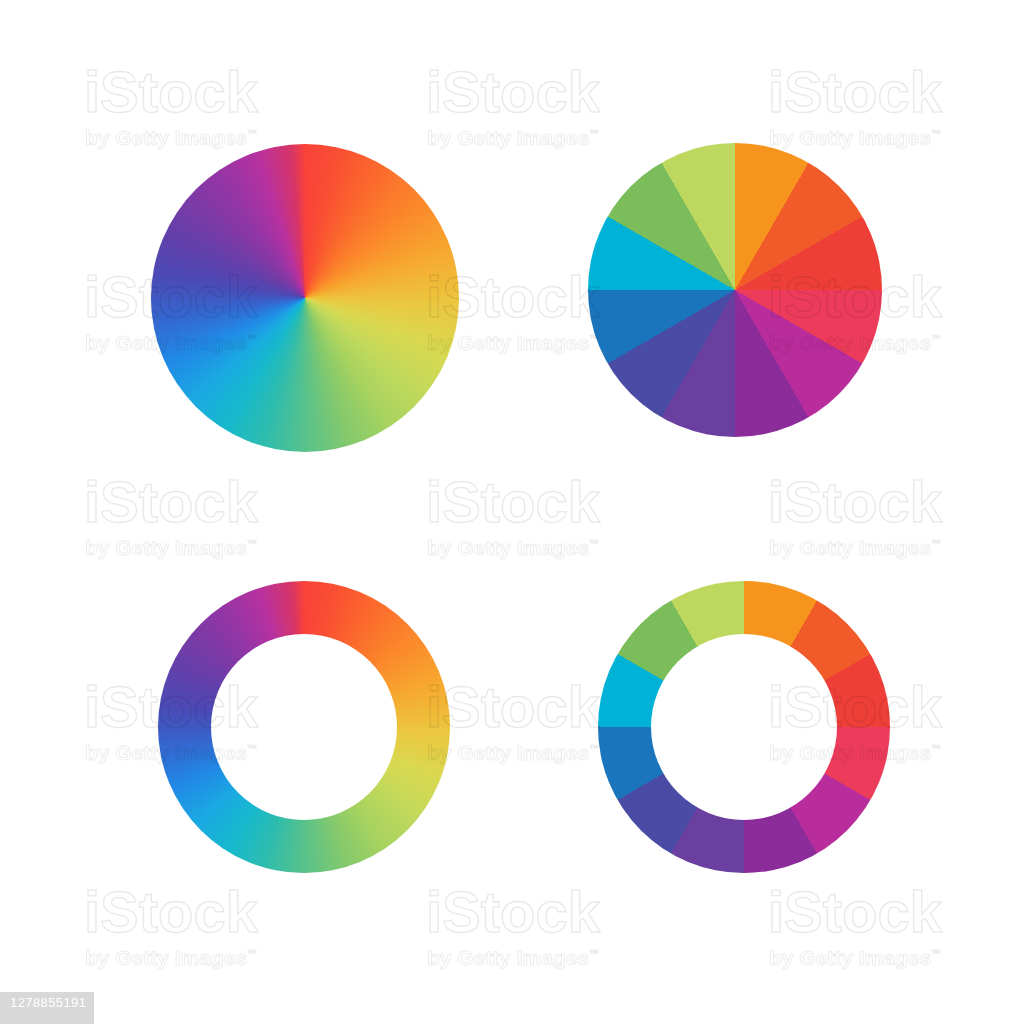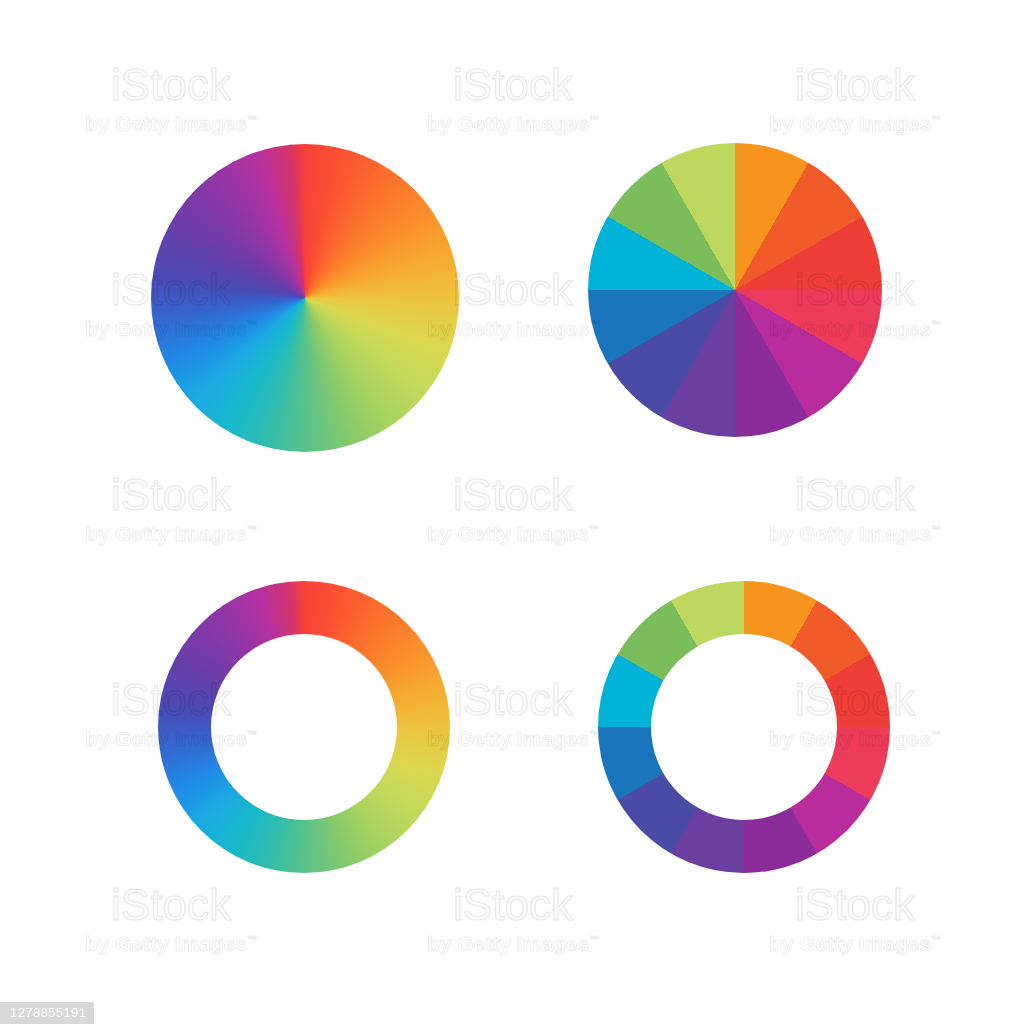--- a/index.html
+++ b/index.html
@@ -29,22 +29,22 @@
   }
   .wm-tile {
     position: absolute;
     width: 250px;
     text-align: center;
     line-height: 1;
     user-select: none;
   }
   .wm-title {
     font-family: "Liberation Sans", sans-serif;
-    font-size: 44px;
-    font-weight: 400;
+    font-size: 58px;
+    font-weight: 700;
     letter-spacing: 0px;
     color: transparent;
     -webkit-text-stroke: 1.5px rgba(0,0,0,0.085);
     text-shadow: 0 0 0 rgba(0,0,0,0);
   }
   .wm-sub {
     margin-top: 6px;
     font-family: "Liberation Sans", sans-serif;
     font-size: 21px;
     font-weight: 700;
@@ -122,21 +122,21 @@
   #photo-id {
     position: absolute;
     left: 0;
     bottom: 0;
     z-index: 6;
     background: #d8d8d8;
     color: #ffffff;
     font-family: "Liberation Sans", sans-serif;
     font-size: 13px;
     line-height: 18px;
-    padding: 2px 8px 2px 10px;
+    padding: 2px 8px 12px 10px;
     letter-spacing: 0.4px;
     white-space: nowrap;
   }
 </style>
 </head>
 <body>
 
 <div id="stage">
 
   <div id="wheels-layer">

